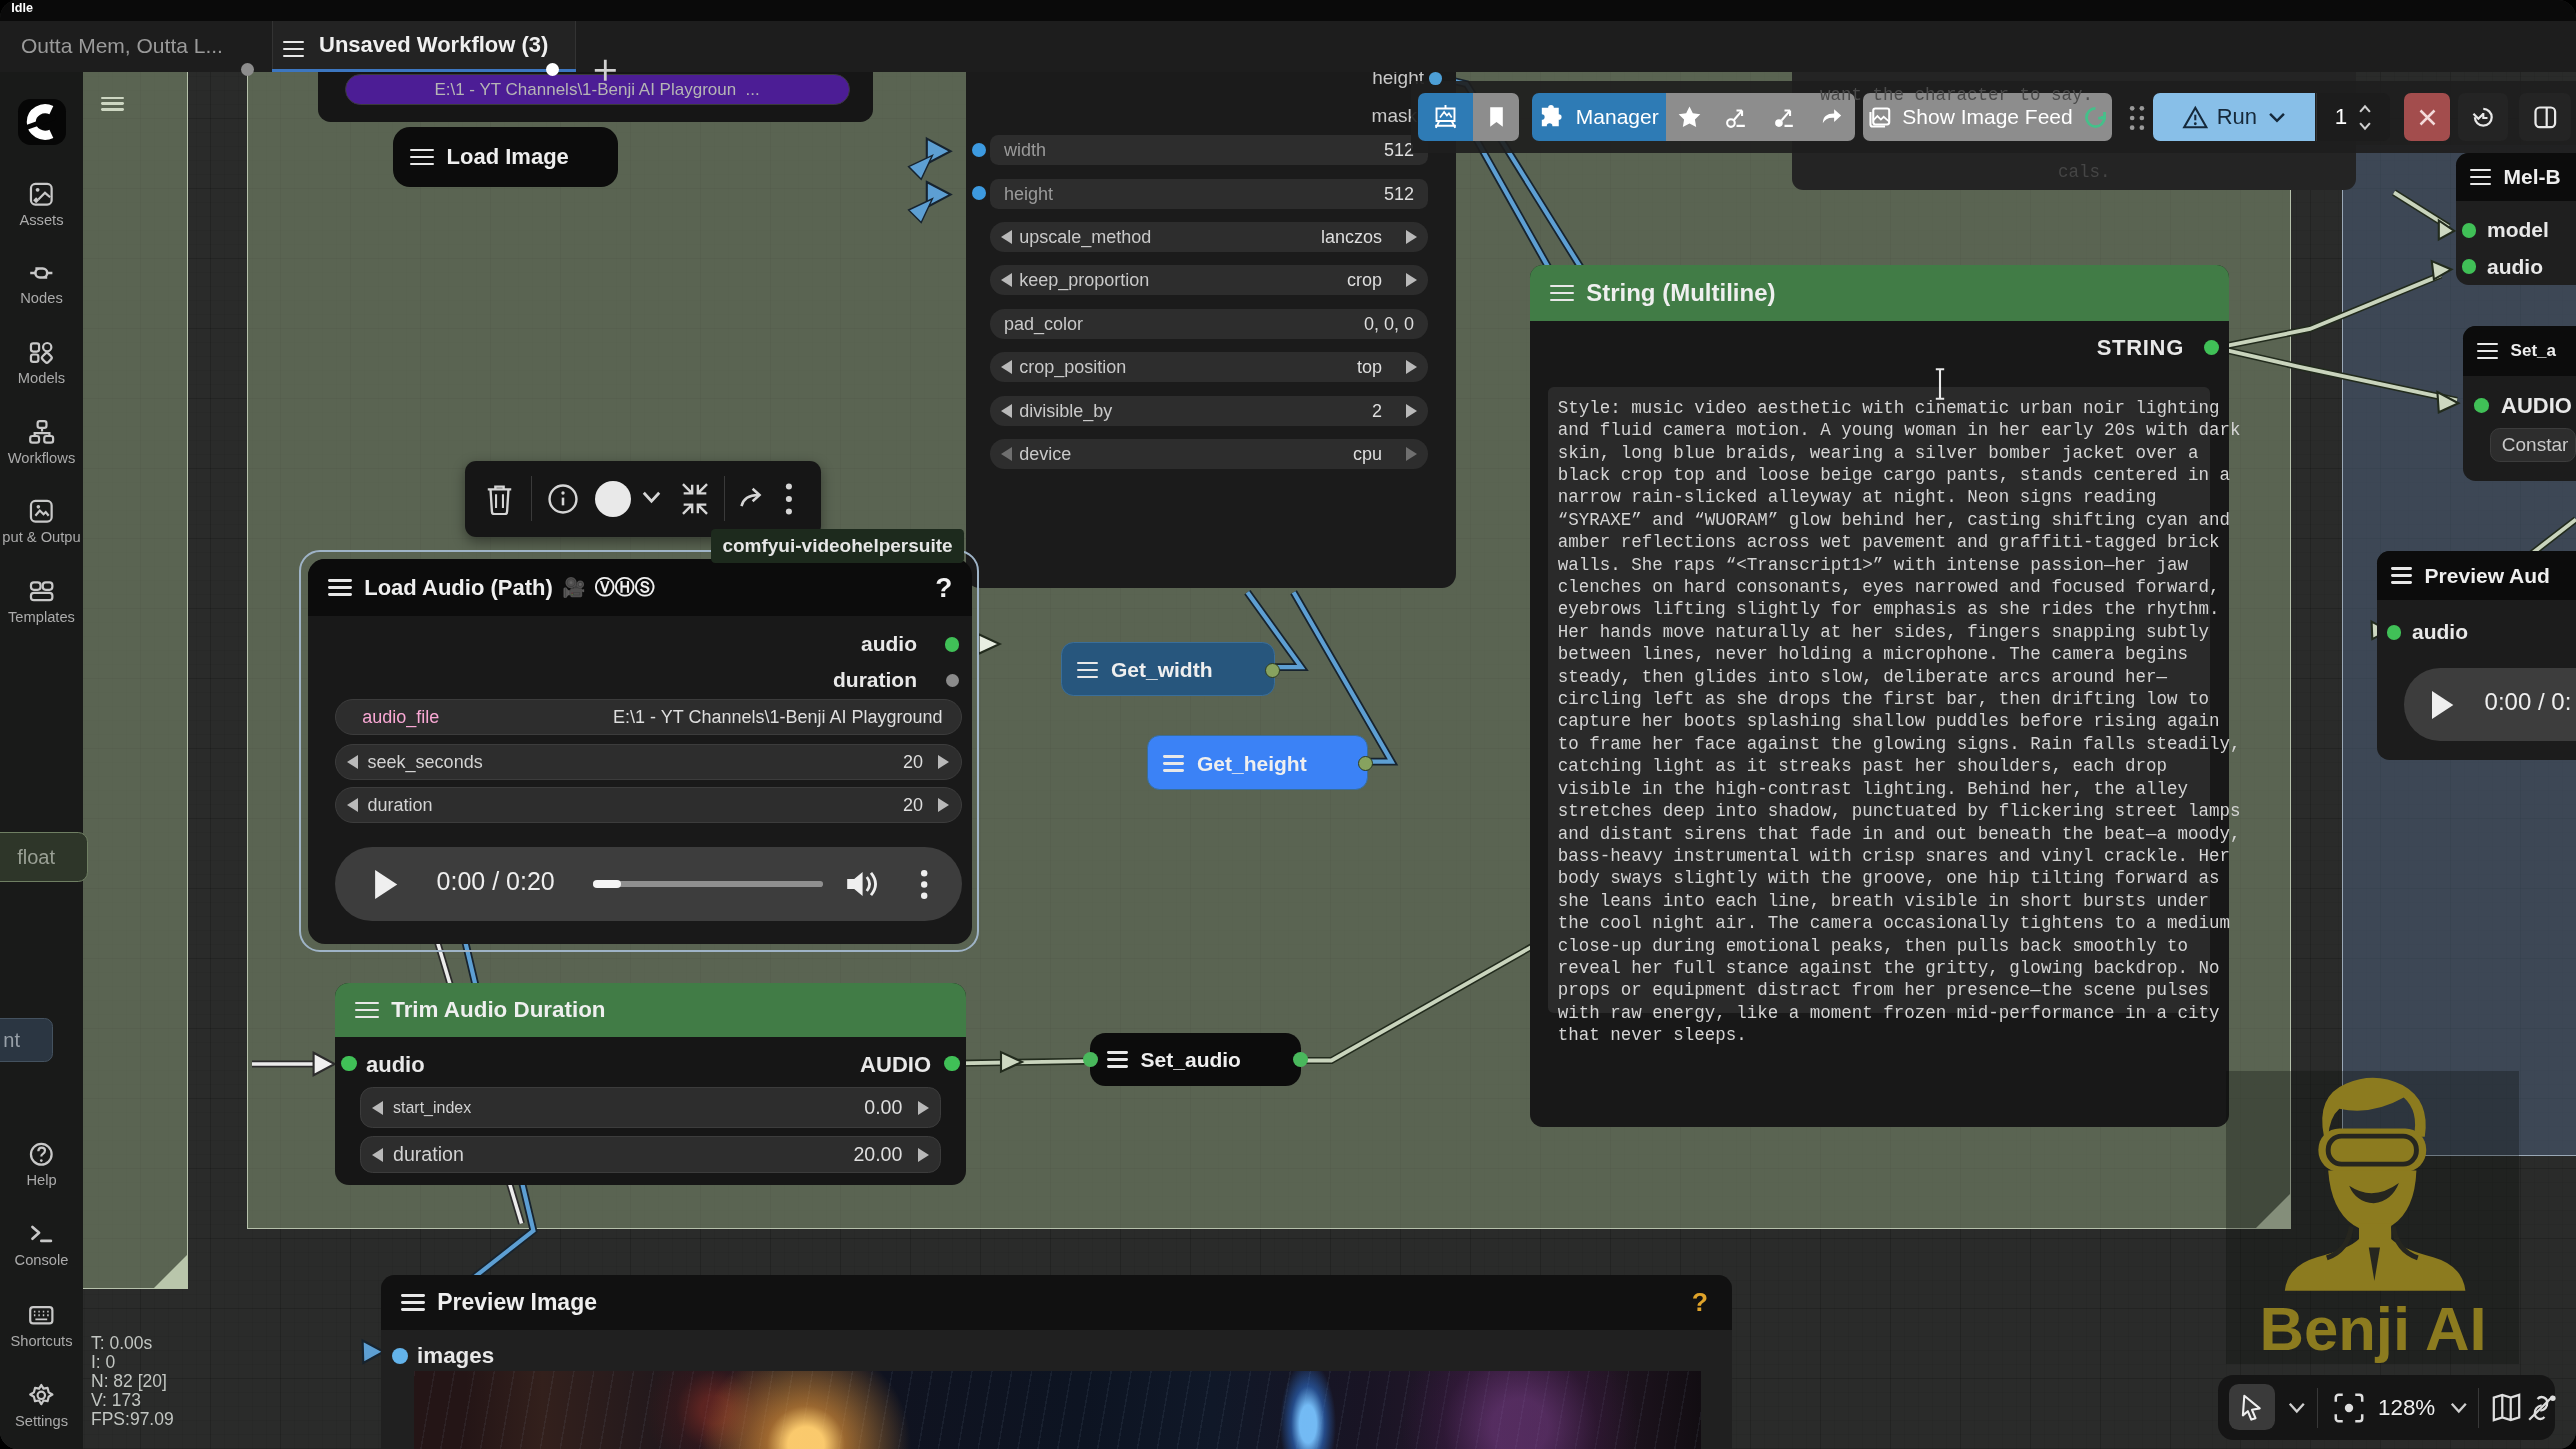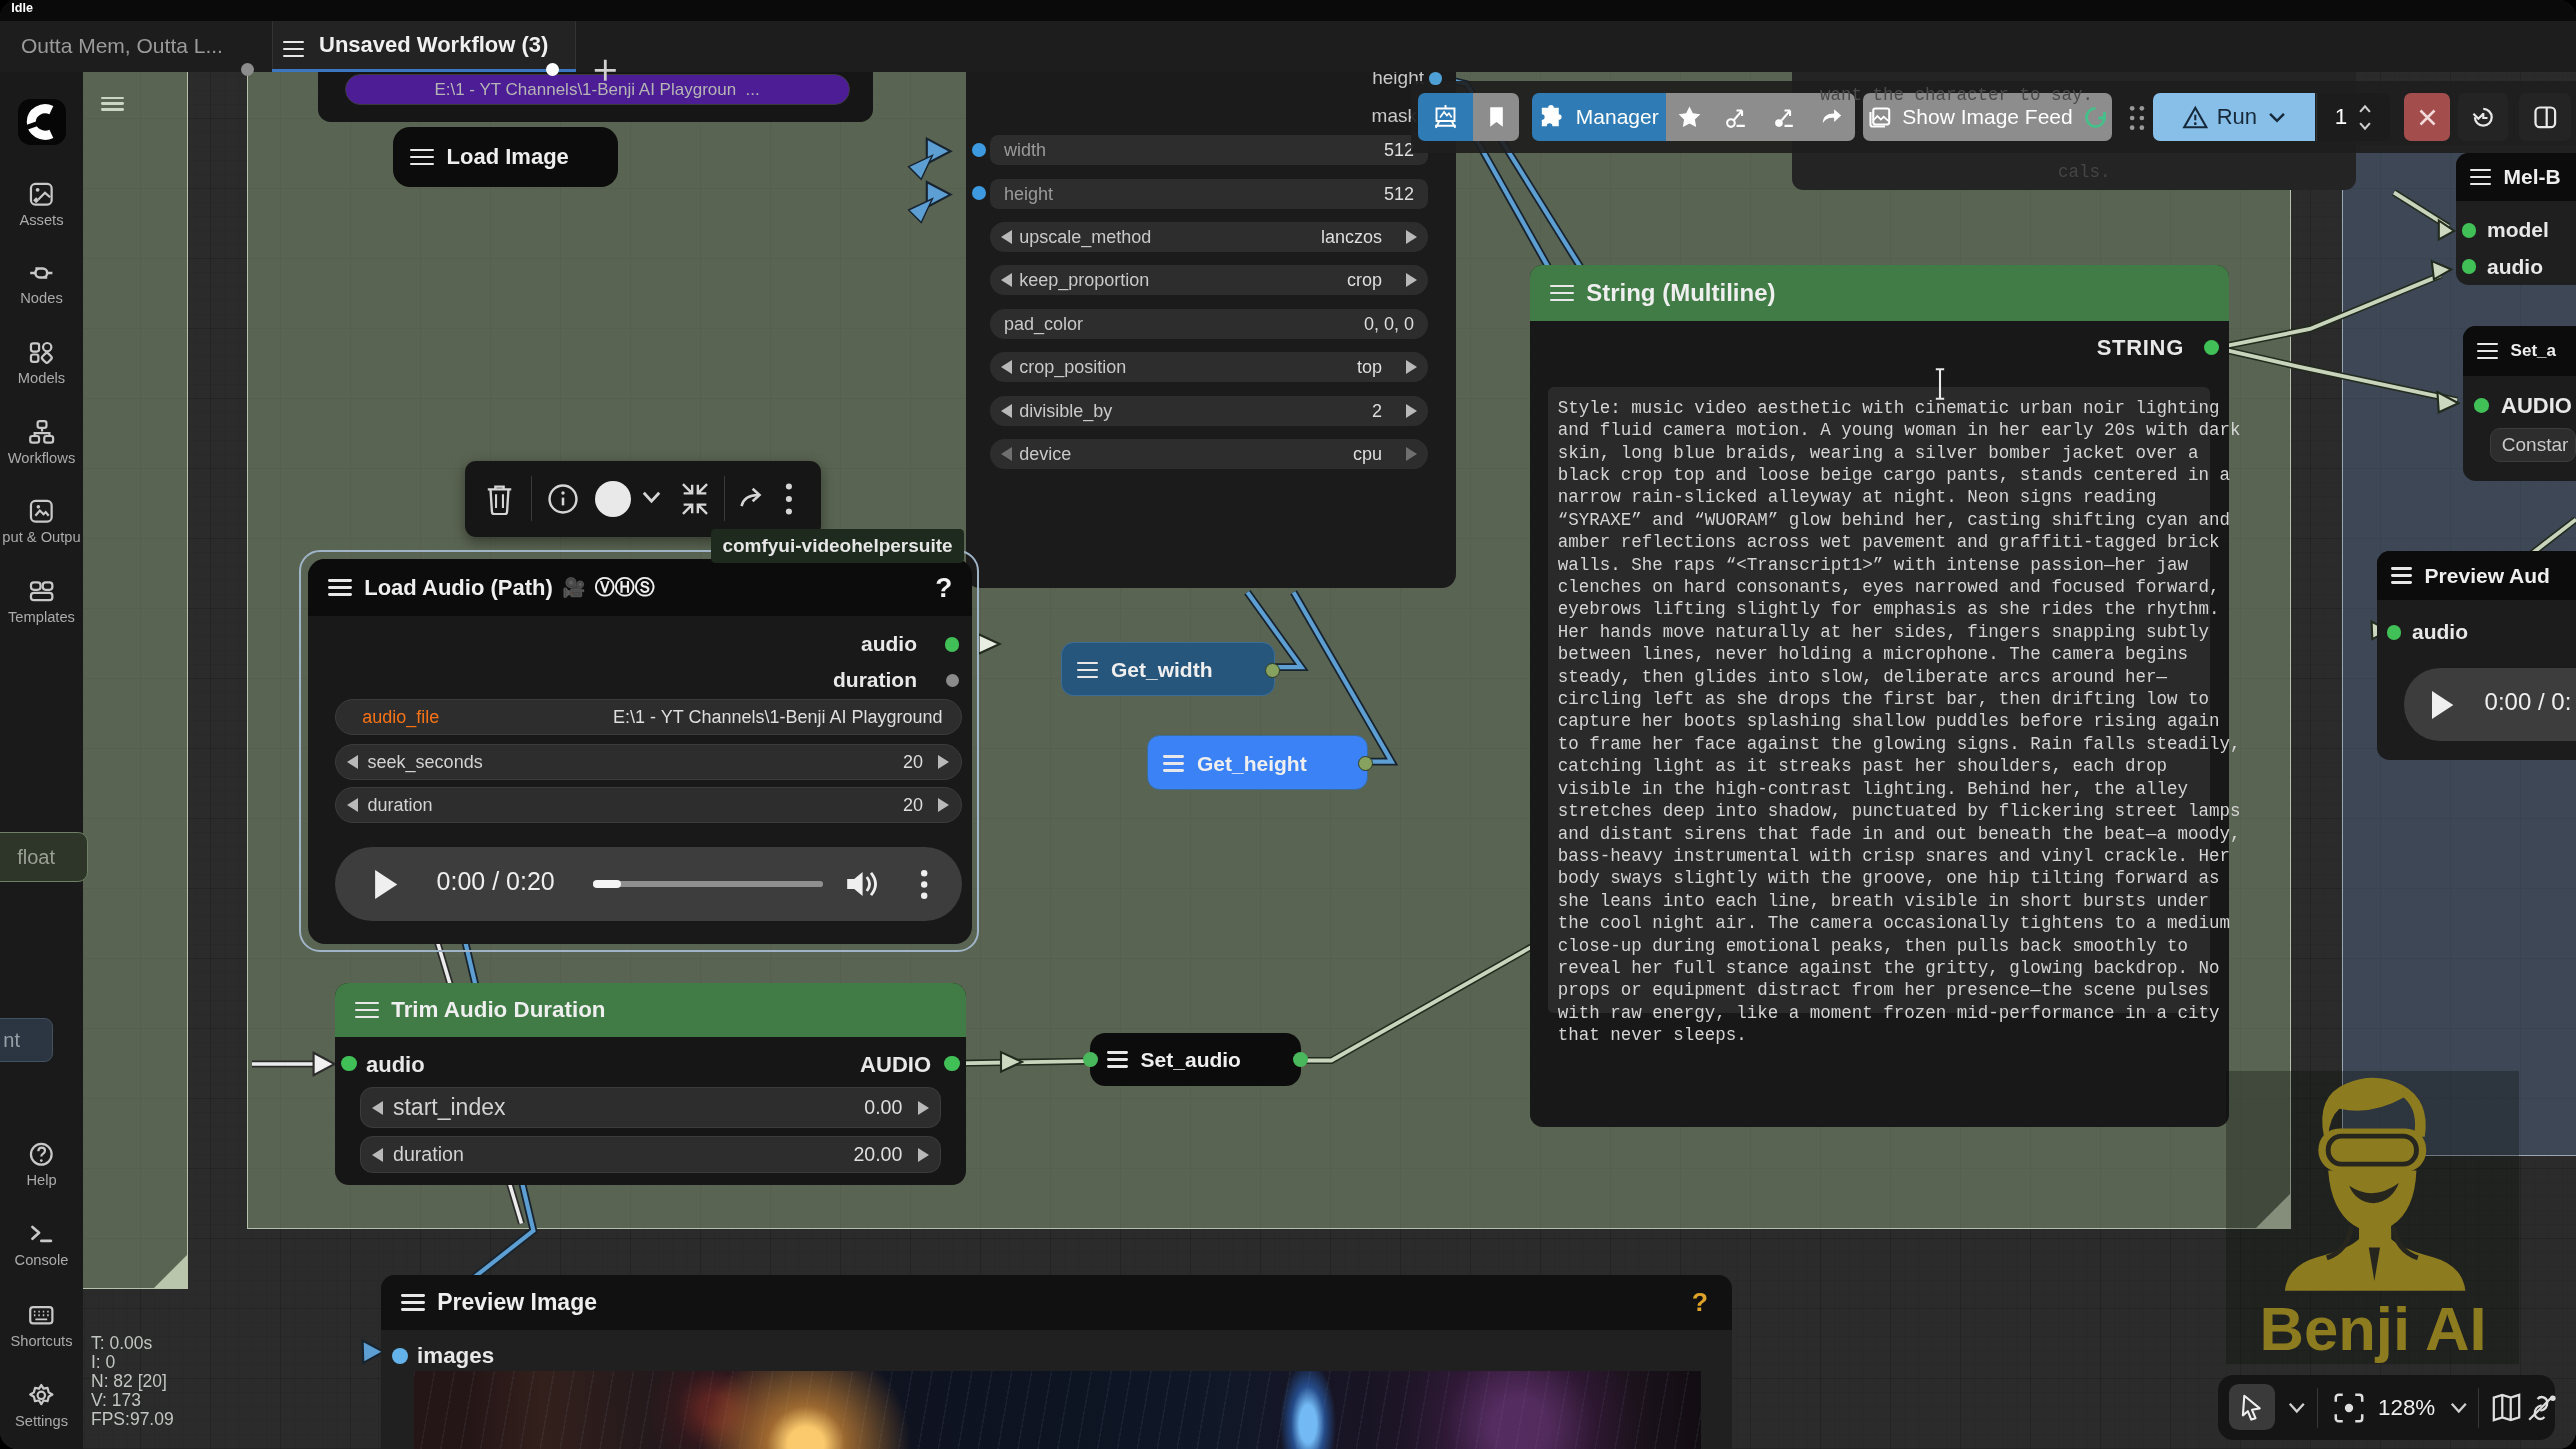--- a/index.html
+++ b/index.html
@@ -234,21 +234,21 @@
         </span>Load Audio (Path)
       <span style="font-size:19px;margin-left:9.8px;letter-spacing:1.4px;color:#cdb8e8;">🎥</span>
       <span style="font-size:20px;margin-left:7px;color:#efefef;">ⓋⒽⓈ</span>
       <span style="margin-left:auto;margin-right:19.6px;font-size:28px;color:#f2f2f2;">?</span>
     </div>
     <span class="slottext" style="right:55px;top:73px;font-size:21px;font-weight:bold;">audio</span>
     <span class="dot" style="right:12.6px;top:78px;width:14.7px;height:14.7px;background:#40c057;"></span>
     <span class="slottext" style="right:55px;top:109px;font-size:21px;font-weight:bold;">duration</span>
     <span class="dot" style="right:12.6px;top:115px;width:13.3px;height:13.3px;background:#8b8b8b;"></span>
     <div class="widget" style="left:26.6px;top:140px;width:627px;height:36px;border-radius:18px;border:0.7px solid #3c3c3c;">
-      <span class="lab" style="margin-left:26.6px;color:#f97316;">audio_file</span>
+      <span class="lab" style="margin-left:26.6px;color:#f9a8d4;">audio_file</span>
       <span class="val" style="margin-right:18px;">E:\1 - YT Channels\1-Benji AI Playground</span>
       </div>
     <div class="widget" style="left:26.6px;top:185px;width:627px;height:36px;border-radius:18px;border:0.7px solid #3c3c3c;">
       <span class="arrL"></span>
         <span class="lab" style="margin-left:9.8px;color:#d2d2d2;">seek_seconds</span>
       <span class="val" style="margin-right:5.6px;">20</span>
         <span class="arrR"></span>
       </div>
     <div class="widget" style="left:26.6px;top:228px;width:627px;height:36px;border-radius:18px;border:0.7px solid #3c3c3c;">
       <span class="arrL"></span>
@@ -301,21 +301,21 @@
           <i></i>
           <i></i>
           <i></i>
         </span>Trim Audio Duration</div>
     <span class="dot" style="left:6.3px;top:73px;width:15.4px;height:15.4px;background:#40c057;"></span>
     <span class="slottext" style="left:31px;top:69px;font-size:22px;font-weight:bold;">audio</span>
     <span class="slottext" style="right:35px;top:69px;font-size:22px;font-weight:bold;">AUDIO</span>
     <span class="dot" style="right:6.3px;top:73px;width:15.4px;height:15.4px;background:#40c057;"></span>
     <div class="widget" style="left:25px;top:104px;width:581px;height:41px;border-radius:12.6px;border:0.7px solid #3c3c3c;">
       <span class="arrL"></span>
-        <span class="lab" style="margin-left:9.8px;color:#d2d2d2;font-size:23px;">start_index</span>
+        <span class="lab" style="margin-left:9.8px;color:#d2d2d2;font-size:16px;">start_index</span>
       <span class="val" style="margin-right:5.6px;font-size:19.6px;">0.00</span>
         <span class="arrR"></span>
       </div>
     <div class="widget" style="left:25px;top:153px;width:581px;height:37px;border-radius:12.6px;border:0.7px solid #3c3c3c;">
       <span class="arrL"></span>
         <span class="lab" style="margin-left:9.8px;color:#d2d2d2;font-size:19.6px;">duration</span>
       <span class="val" style="margin-right:5.6px;font-size:19.6px;">20.00</span>
         <span class="arrR"></span>
       </div>
   </div>

